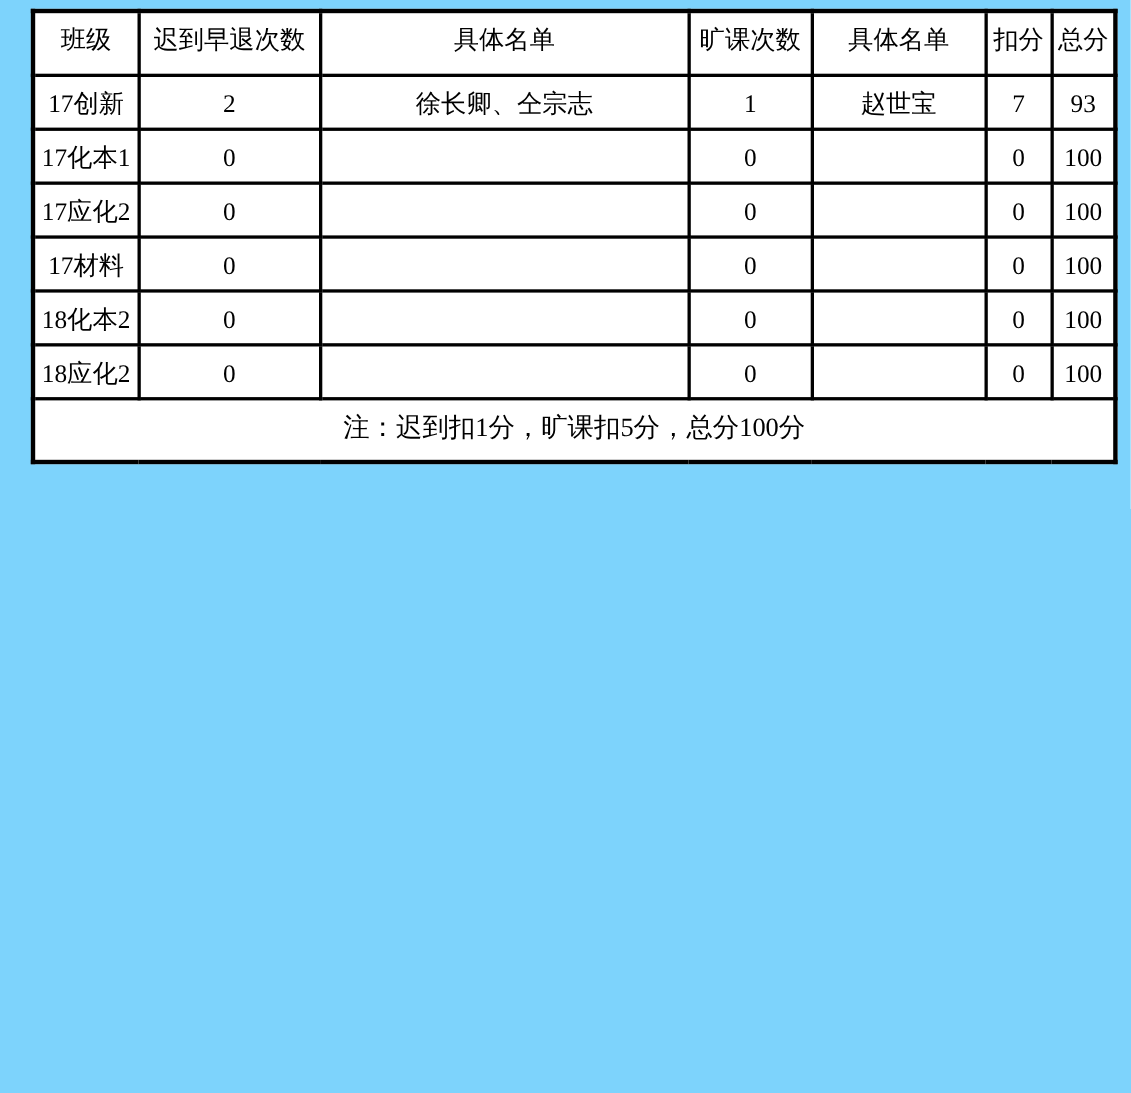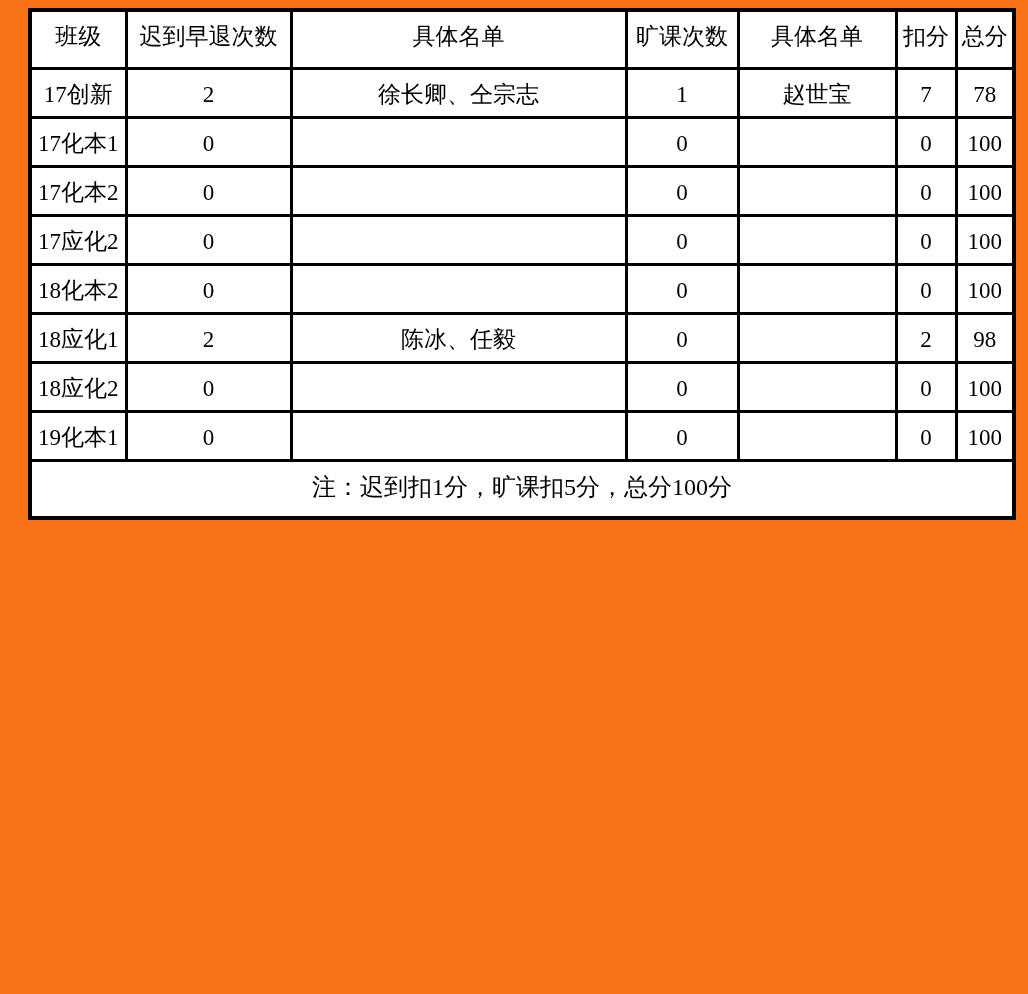--- a/index.html
+++ b/index.html
@@ -4,21 +4,21 @@
 <style>
   html, body {
     margin: 0;
     padding: 0;
     background: #ffffff;
   }
   .page {
     position: relative;
     width: 1028px;
     height: 994px;
-    background: #f97316;
+    background: #7dd3fc;
     overflow: hidden;
     font-family: "Liberation Serif", "DejaVu Serif", serif;
     color: #000000;
   }
   table.score-table {
     position: absolute;
     left: 28px;
     top: 8px;
     width: 984px;
     table-layout: fixed;
@@ -81,78 +81,60 @@
       </tr>
     </thead>
     <tbody>
         <tr>
           <td>17创新</td>
           <td>2</td>
           <td>徐长卿、仝宗志</td>
           <td>1</td>
           <td>赵世宝</td>
           <td>7</td>
-          <td>78</td>
+          <td>93</td>
         </tr>
         <tr>
           <td>17化本1</td>
-          <td>0</td>
-          <td></td>
-          <td>0</td>
-          <td></td>
-          <td>0</td>
-          <td>100</td>
-        </tr>
-        <tr>
-          <td>17化本2</td>
           <td>0</td>
           <td></td>
           <td>0</td>
           <td></td>
           <td>0</td>
           <td>100</td>
         </tr>
         <tr>
           <td>17应化2</td>
           <td>0</td>
           <td></td>
           <td>0</td>
           <td></td>
           <td>0</td>
           <td>100</td>
         </tr>
         <tr>
+          <td>17材料</td>
+          <td>0</td>
+          <td></td>
+          <td>0</td>
+          <td></td>
+          <td>0</td>
+          <td>100</td>
+        </tr>
+        <tr>
           <td>18化本2</td>
           <td>0</td>
           <td></td>
           <td>0</td>
           <td></td>
           <td>0</td>
           <td>100</td>
         </tr>
         <tr>
-          <td>18应化1</td>
-          <td>2</td>
-          <td>陈冰、任毅</td>
-          <td>0</td>
-          <td></td>
-          <td>2</td>
-          <td>98</td>
-        </tr>
-        <tr>
           <td>18应化2</td>
-          <td>0</td>
-          <td></td>
-          <td>0</td>
-          <td></td>
-          <td>0</td>
-          <td>100</td>
-        </tr>
-        <tr>
-          <td>19化本1</td>
           <td>0</td>
           <td></td>
           <td>0</td>
           <td></td>
           <td>0</td>
           <td>100</td>
         </tr>
       </tbody>
     <tfoot>
       <tr>

